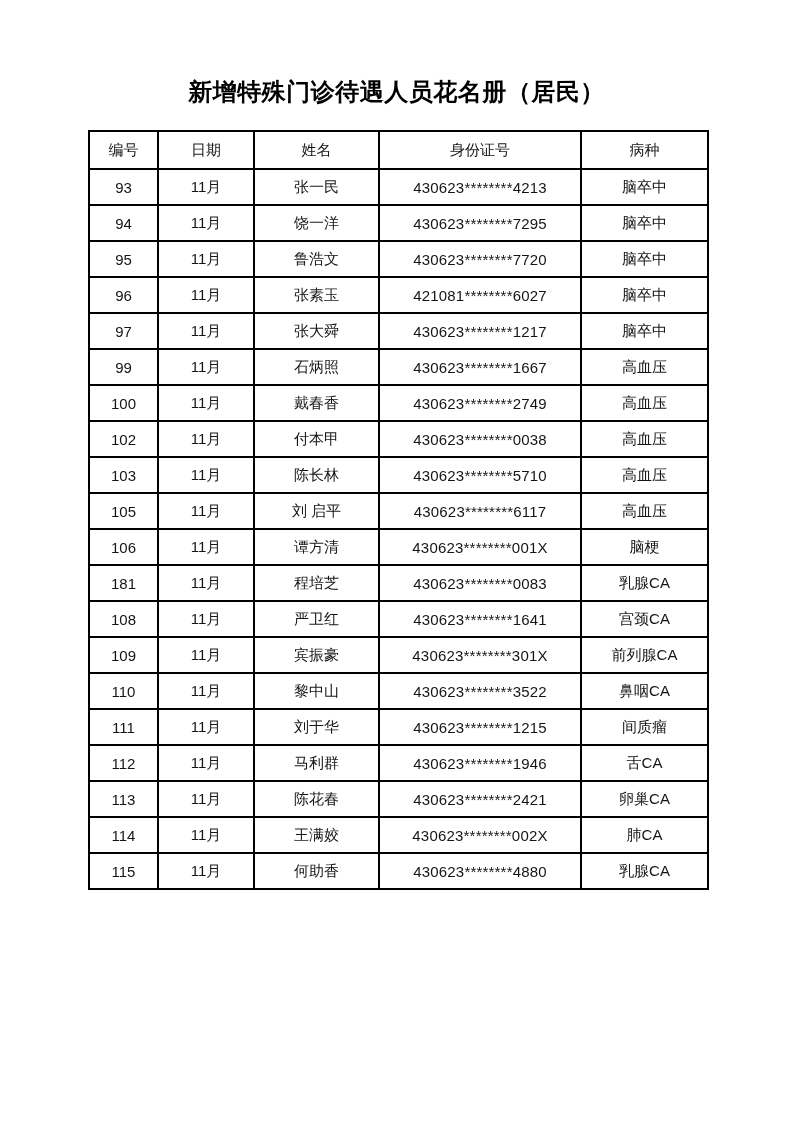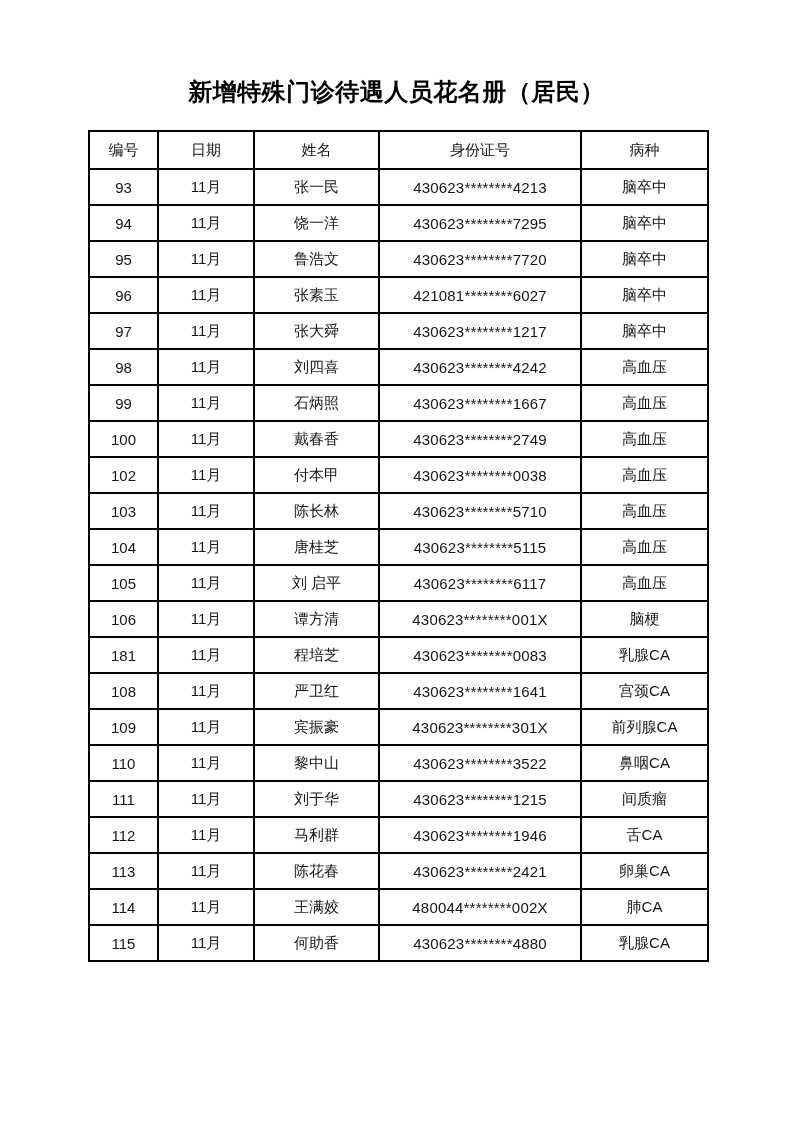--- a/index.html
+++ b/index.html
@@ -111,27 +111,20 @@
           <td class="cell-disease">脑卒中</td>
         </tr>
         <tr>
           <td class="cell-number">97</td>
           <td class="cell-date">11月</td>
           <td class="cell-name">张大舜</td>
           <td class="cell-id">430623********1217</td>
           <td class="cell-disease">脑卒中</td>
         </tr>
         <tr>
-          <td class="cell-number">98</td>
-          <td class="cell-date">11月</td>
-          <td class="cell-name">刘四喜</td>
-          <td class="cell-id">430623********4242</td>
-          <td class="cell-disease">高血压</td>
-        </tr>
-        <tr>
           <td class="cell-number">99</td>
           <td class="cell-date">11月</td>
           <td class="cell-name">石炳照</td>
           <td class="cell-id">430623********1667</td>
           <td class="cell-disease">高血压</td>
         </tr>
         <tr>
           <td class="cell-number">100</td>
           <td class="cell-date">11月</td>
           <td class="cell-name">戴春香</td>
@@ -143,27 +136,20 @@
           <td class="cell-date">11月</td>
           <td class="cell-name">付本甲</td>
           <td class="cell-id">430623********0038</td>
           <td class="cell-disease">高血压</td>
         </tr>
         <tr>
           <td class="cell-number">103</td>
           <td class="cell-date">11月</td>
           <td class="cell-name">陈长林</td>
           <td class="cell-id">430623********5710</td>
-          <td class="cell-disease">高血压</td>
-        </tr>
-        <tr>
-          <td class="cell-number">104</td>
-          <td class="cell-date">11月</td>
-          <td class="cell-name">唐桂芝</td>
-          <td class="cell-id">430623********5115</td>
           <td class="cell-disease">高血压</td>
         </tr>
         <tr>
           <td class="cell-number">105</td>
           <td class="cell-date">11月</td>
           <td class="cell-name">刘 启平</td>
           <td class="cell-id">430623********6117</td>
           <td class="cell-disease">高血压</td>
         </tr>
         <tr>
@@ -219,21 +205,21 @@
           <td class="cell-number">113</td>
           <td class="cell-date">11月</td>
           <td class="cell-name">陈花春</td>
           <td class="cell-id">430623********2421</td>
           <td class="cell-disease">卵巢CA</td>
         </tr>
         <tr>
           <td class="cell-number">114</td>
           <td class="cell-date">11月</td>
           <td class="cell-name">王满姣</td>
-          <td class="cell-id">480044********002X</td>
+          <td class="cell-id">430623********002X</td>
           <td class="cell-disease">肺CA</td>
         </tr>
         <tr>
           <td class="cell-number">115</td>
           <td class="cell-date">11月</td>
           <td class="cell-name">何助香</td>
           <td class="cell-id">430623********4880</td>
           <td class="cell-disease">乳腺CA</td>
         </tr>
       </tbody>

